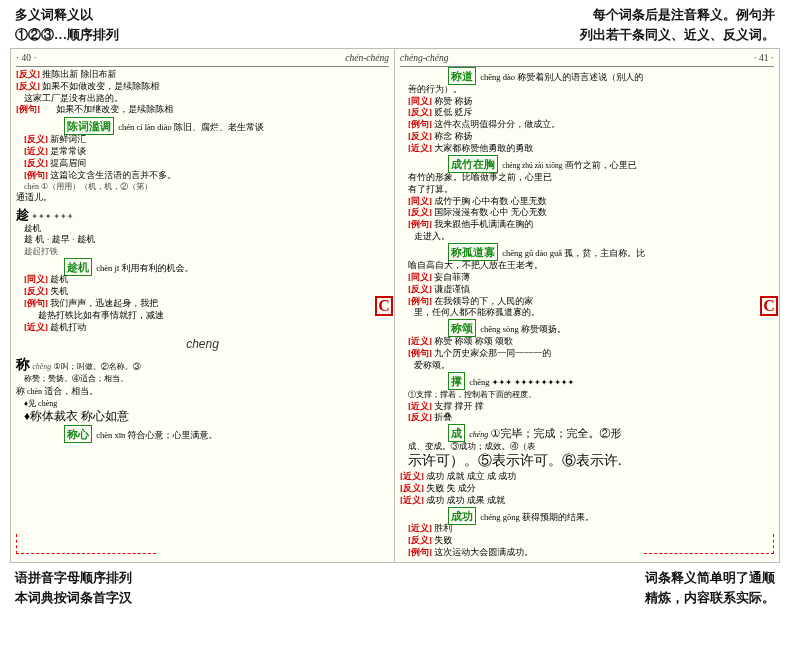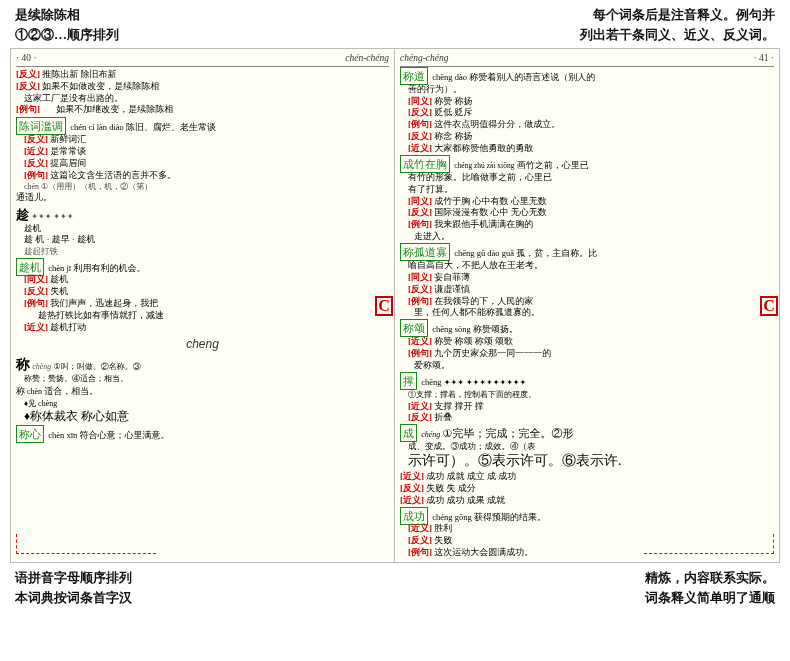--- a/index.html
+++ b/index.html
@@ -61,25 +61,26 @@
 
     .entry-title {
       font-size: 14px;
       font-weight: bold;
       color: #000;
       margin: 2px 0 0 0;
       display: inline;
     }
     .entry-title-green {
       font-size: 11px;
-      font-weight: normal;
+      font-weight: bold;
       color: #1a8a1a;
       border: 1px solid #1a8a1a;
       padding: 2px 2px;
       margin-right: 2px;
+      margin-left: 48px;
     }
 
     p { margin: 0; padding: 0; }
 
     .indent { margin-left: 8px; }
     .indent2 { margin-left: 14px; }
 
     .section-divider {
       text-align: center;
       font-size: 12px;
@@ -125,21 +126,21 @@
       padding: 5px 15px 3px 15px;
     }
   </style>
 </head>
 <body>
 
 <div class="outer-container">
 
   <div class="top-ann">
     <div class="ann-box ann-left">
-      <div>是续除陈相</div>
+      <div>多义词释义以</div>
       <div>①②③…顺序排列</div>
     </div>
     <div class="ann-box ann-right">
       <div>每个词条后是注音释义。例句并</div>
       <div>列出若干条同义、近义、反义词。</div>
     </div>
   </div>
 
   <div class="page-wrap">
 
@@ -272,18 +273,18 @@
     <div style="position:absolute; bottom:8px; right:5px; width:130px; border-bottom:1px dashed #e00;"></div>
     <div style="position:absolute; bottom:8px; right:5px; height:20px; border-right:1px dashed #e00;"></div>
   </div>
 
   <div class="bot-ann">
     <div class="ann-box ann-left">
       <div>语拼音字母顺序排列</div>
       <div>本词典按词条首字汉</div>
     </div>
     <div class="ann-box ann-right">
+      <div>词条释义简单明了通顺</div>
       <div>精炼，内容联系实际。</div>
-      <div>词条释义简单明了通顺</div>
     </div>
   </div>
 
 </div>
 
 </body></html>

